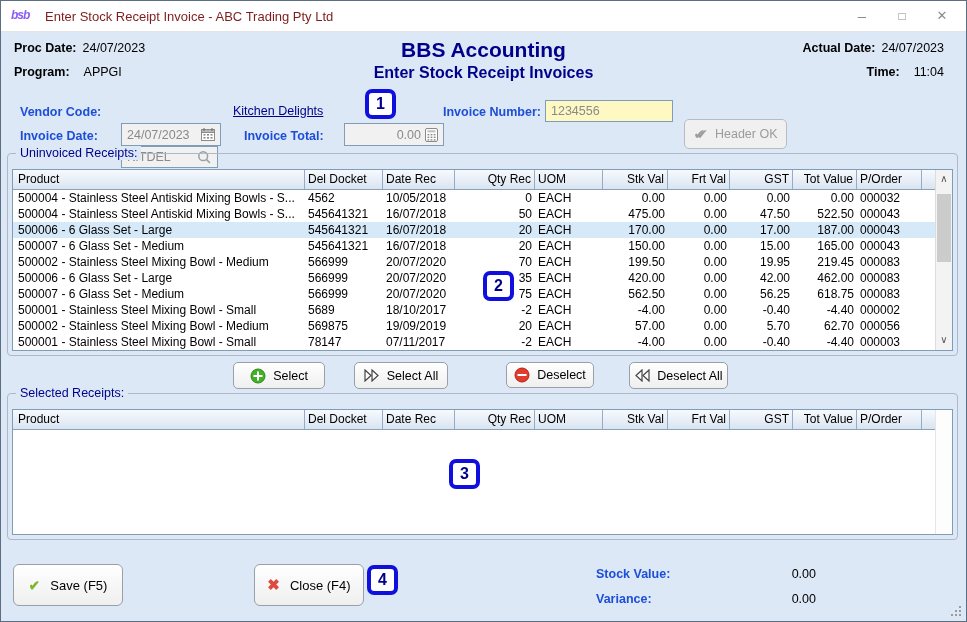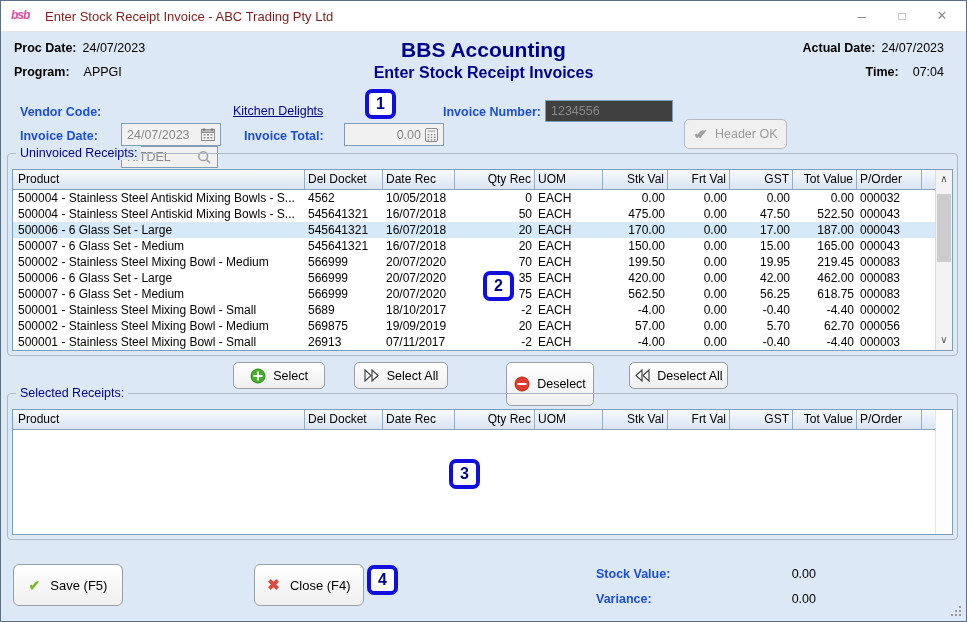--- a/index.html
+++ b/index.html
@@ -1,21 +1,21 @@
 <!DOCTYPE html>
 <html><head>
 <meta charset="utf-8">
 <style>
   * { margin:0; padding:0; box-sizing:border-box; }
   html,body { width:967px; height:622px; background:#fff; font-family:"Liberation Sans", sans-serif; }
   .window { position:relative; width:967px; height:622px; background:#dce8f6; border:1px solid #5c6f82; overflow:hidden; }
 
   
   .titlebar { position:absolute; top:0; left:0; right:0; height:31px; background:#ffffff; border-bottom:1px solid #e4e4e4; }
-  .app-icon { position:absolute; left:10px; top:7px; font-weight:bold; font-style:italic; font-size:12px; color:#ec4899; letter-spacing:-1px; }
+  .app-icon { position:absolute; left:10px; top:7px; font-weight:bold; font-style:italic; font-size:12px; color:#8b5cf6; letter-spacing:-1px; }
   .window-title { position:absolute; left:44px; top:8px; font-size:13px; color:#7f1d1d; white-space:nowrap; }
   .winbtn { position:absolute; top:0; width:40px; height:31px; text-align:center; line-height:30px; color:#8c8c8c; font-size:13px; cursor:default; }
   .winbtn.min { right:84px; font-size:15px; }
   .winbtn.max { right:44px; font-size:12px; }
   .winbtn.cls { right:4px; font-size:13px; }
 
   
   .pair { position:absolute; font-size:12.5px; color:#000; white-space:nowrap; }
   .pair b { font-weight:bold; }
   .pair .v { margin-left:6px; }
@@ -103,36 +103,36 @@
   </div>
   <div class="pair" style="left:13px; top:64px;">
     <b>Program:</b><span class="v wide">APPGI</span>
   </div>
   <div class="center-title sub">Enter Stock Receipt Invoices</div>
   <div class="center-title bbs">BBS Accounting</div>
   <div class="pair right" style="right:22px; top:40px;">
     <b>Actual Date:</b><span class="v">24/07/2023</span>
   </div>
   <div class="pair right" style="right:22px; top:64px;">
-    <b>Time:</b><span class="v wide">07:04</span>
+    <b>Time:</b><span class="v wide">11:04</span>
   </div>
 
   <div class="lbl" style="left:19px; top:104px;">Vendor Code:</div>
   <div class="field" style="left:120px; top:98px; width:97px; height:22px;margin-top:47px;">
     <span class="fval">KITDEL</span>
     <span class="ficon">
       <svg class="icon-svg" width="15" height="15" viewBox="0 0 15 15">
           <circle cx="6.2" cy="6.2" r="4.4" fill="none" stroke="#9aa0a6" stroke-width="1.5"></circle>
           <line x1="9.6" y1="9.6" x2="13" y2="13" stroke="#9aa0a6" stroke-width="1.6"></line>
         </svg>
     </span>
   </div>
   <a class="link" style="left:232px; top:103px;">Kitchen Delights</a>
   <div class="lbl" style="left:442px; top:104px;">Invoice Number:</div>
-  <div class="field" style="left:544px; top:99px; width:128px; height:22px; background:#404040;">
+  <div class="field" style="left:544px; top:99px; width:128px; height:22px; background:#fef9c3;">
     <span class="fval">1234556</span>
   </div>
 
   <div class="lbl" style="left:19px; top:128px;">Invoice Date:</div>
   <div class="field" style="left:120px; top:122px; width:100px; height:23px;">
     <span class="fval">24/07/2023</span>
     <span class="ficon">
       <svg class="icon-svg" width="14" height="13" viewBox="0 0 14 13">
           <rect x="0.5" y="1.5" width="13" height="11" fill="#fff" stroke="#8a8a8a"></rect>
           <rect x="0.5" y="1.5" width="13" height="3" fill="#b8b8b8" stroke="#8a8a8a"></rect>
@@ -295,21 +295,21 @@
             <div class="tcell c3 num">20</div>
             <div class="tcell c4">EACH</div>
             <div class="tcell c5 num">57.00</div>
             <div class="tcell c6 num">0.00</div>
             <div class="tcell c7 num">5.70</div>
             <div class="tcell c8 num">62.70</div>
             <div class="tcell c9">000056</div>
           </div>
           <div class="trow">
             <div class="tcell c0">500001 - Stainless Steel Mixing Bowl - Small</div>
-            <div class="tcell c1">26913</div>
+            <div class="tcell c1">78147</div>
             <div class="tcell c2">07/11/2017</div>
             <div class="tcell c3 num">-2</div>
             <div class="tcell c4">EACH</div>
             <div class="tcell c5 num">-4.00</div>
             <div class="tcell c6 num">0.00</div>
             <div class="tcell c7 num">-0.40</div>
             <div class="tcell c8 num">-4.40</div>
             <div class="tcell c9">000003</div>
           </div>
         </div>
@@ -329,21 +329,21 @@
       </svg>
     <span>Select</span>
   </div>
   <div class="btn" style="left:353px; top:361px; width:94px;height:27px;">
     <svg class="icon-svg" width="16" height="13" viewBox="0 0 16 13">
         <polygon points="1,1 7,6.5 1,12" fill="#fff" stroke="#444" stroke-width="1.2"></polygon>
         <polygon points="8,1 14,6.5 8,12" fill="#fff" stroke="#444" stroke-width="1.2"></polygon>
       </svg>
     <span>Select All</span>
   </div>
-  <div class="btn" style="left:505px; top:361px; width:88px;height:44px;">
+  <div class="btn" style="left:505px; top:361px; width:88px;height:26px;">
     <svg class="icon-svg" width="16" height="16" viewBox="0 0 16 16">
         <circle cx="8" cy="8" r="7" fill="#e23b2e" stroke="#b02317"></circle>
         <rect x="3.5" y="7" width="9" height="2" fill="#fff"></rect>
       </svg>
     <span>Deselect</span>
   </div>
   <div class="btn" style="left:628px; top:361px; width:99px;height:27px;">
     <svg class="icon-svg" width="16" height="13" viewBox="0 0 16 13">
         <polygon points="8,1 2,6.5 8,12" fill="#fff" stroke="#444" stroke-width="1.2"></polygon>
         <polygon points="15,1 9,6.5 15,12" fill="#fff" stroke="#444" stroke-width="1.2"></polygon>

